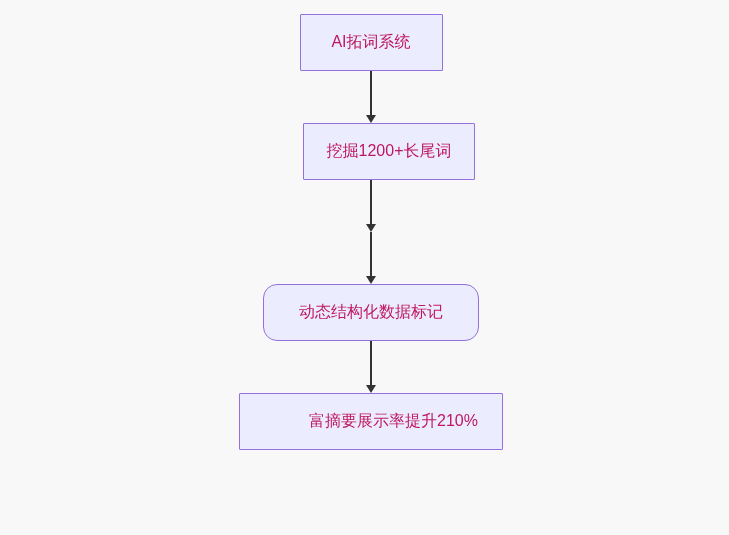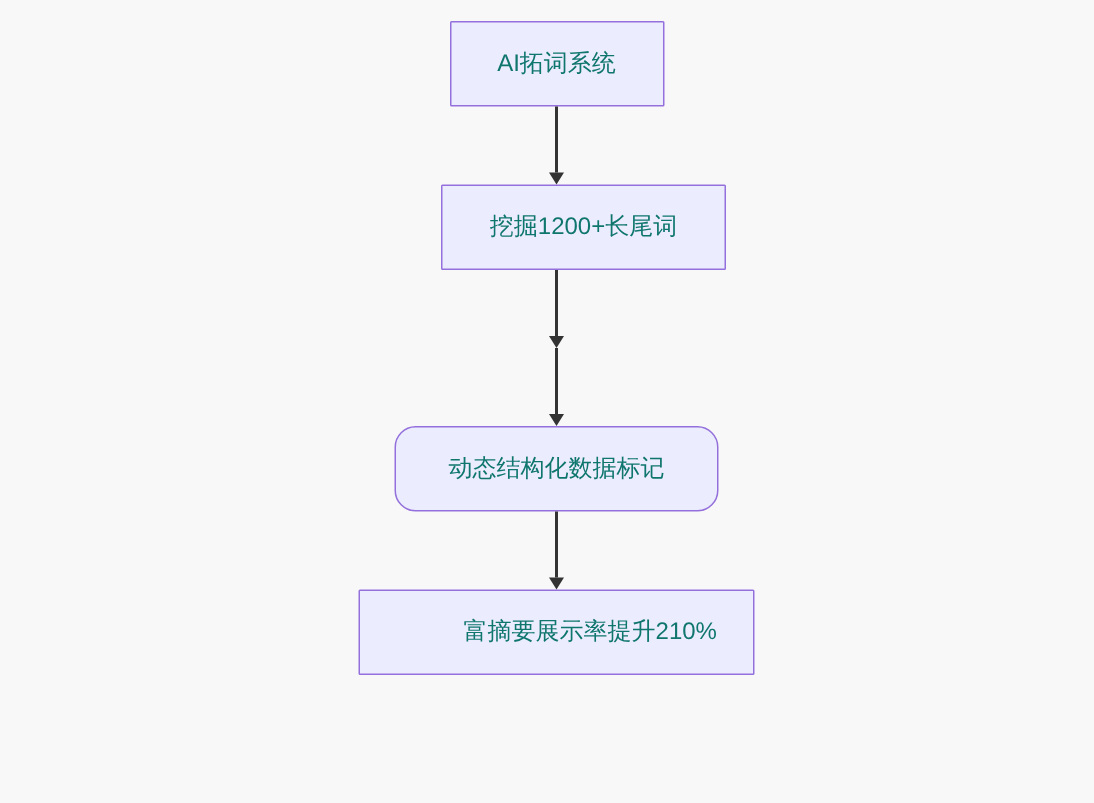--- a/index.html
+++ b/index.html
@@ -22,30 +22,30 @@
     display: flex;
     flex-direction: column;
     align-items: center;
   }
   .node {
     box-sizing: border-box;
     height: 57px;
     background: #ececff;
     border: 1px solid #9370db;
     border-radius: 1px;
-    color: #0f766e;
+    color: #be185d;
     font-size: 16px;
     display: flex;
     align-items: center;
     justify-content: center;
     text-align: center;
     white-space: nowrap;
   }
   .n1 { width: 143px; }
-  .n2 { width: 190px; margin-left: 36px; }
+  .n2 { width: 172px; margin-left: 36px; }
   .n3 { width: 222px; }
   .n4 { width: 216px; border-radius: 14px; }
   .n5 { width: 264px; padding-left: 45px; }
   .arrow {
     width: 2px;
     height: 44px;
     background: #333333;
     position: relative;
     margin-bottom: 8px; 
   }

